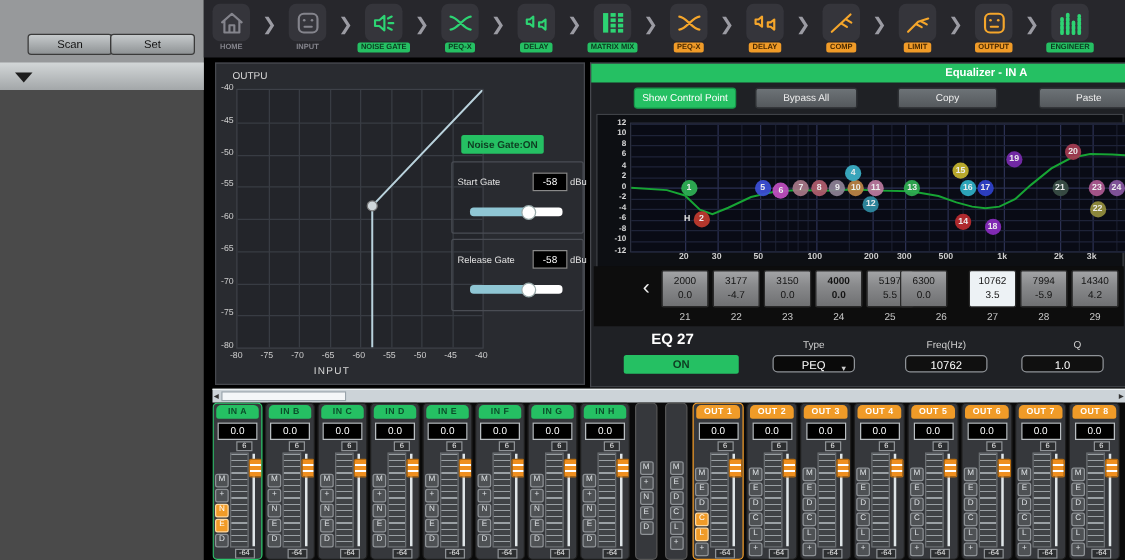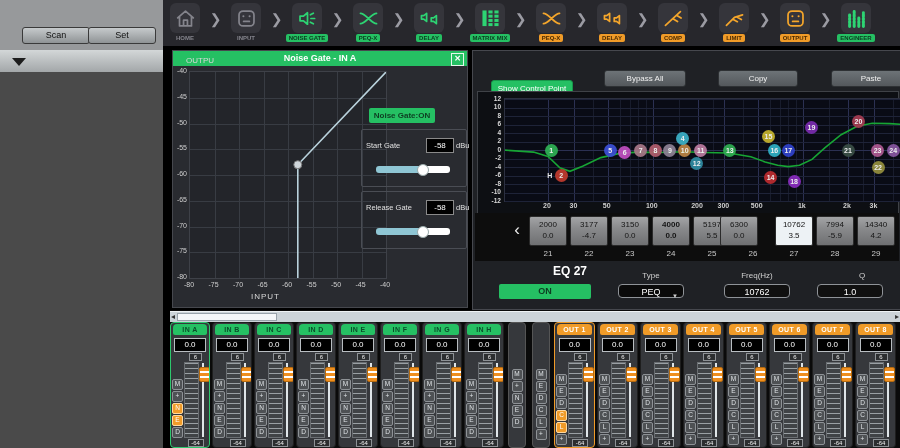--- a/index.html
+++ b/index.html
@@ -69,21 +69,21 @@
   .eq-pt{position:absolute;width:13px;height:13px;border-radius:50%;color:#fff;font-size:7px;font-weight:bold;
          text-align:center;line-height:13px;opacity:.92;cursor:pointer;}
   .eq-pt-pre{position:absolute;color:#e8e8e8;font-size:7px;font-weight:bold;}
   #eq-bands{position:absolute;left:2px;top:162px;width:424px;height:48px;background:#0d0d0d;}
   .band-chev{position:absolute;left:34px;top:4px;width:16px;height:28px;color:#eee;font-size:17px;line-height:26px;text-align:center;cursor:pointer;}
   .band-btn{position:absolute;top:3px;width:38px;height:30px;border:1px solid #2a2a2a;border-radius:2px;
             background:linear-gradient(#a3a4a6,#898a8c 40%,#6f7072);color:#141414;font-size:8px;
             text-align:center;padding-top:3px;box-sizing:border-box;line-height:1.35;cursor:pointer;}
   .band-btn.sel{background:#edf2f5;}
   .band-num{position:absolute;top:36px;width:38px;text-align:center;font-size:8px;color:#c8c8c8;}
-  .eq-name{position:absolute;left:48px;top:213px;font-size:12px;font-weight:bold;color:#fff;margin-left:32px;}
+  .eq-name{position:absolute;left:48px;top:213px;font-size:12px;font-weight:bold;color:#fff;}
   .eq-on{position:absolute;left:26px;top:233px;width:92px;height:15px;background:#25c063;border-radius:2px;
          color:#0e3d22;font-size:9px;font-weight:bold;text-align:center;line-height:15px;cursor:pointer;}
   .eq-dlabel{position:absolute;top:220px;width:66px;text-align:center;font-size:8px;color:#d0d0d0;}
   .eq-field{position:absolute;top:233px;width:66px;height:14px;background:#101010;border:1px solid #8f9398;border-radius:4px;
             color:#fff;font-size:9px;text-align:center;line-height:14px;box-sizing:border-box;}
   .eq-dd-arrow{position:absolute;right:5px;top:4px;font-size:6px;color:#ccc;}
 
   
   #bottom{left:170px;top:310px;width:730px;height:138px;background:#0a0a0a;}
   #hscroll{position:absolute;left:0;top:1px;width:730px;height:10px;background:#ccd3d8;border-top:1px solid #eef2f4;}
@@ -265,24 +265,20 @@
               <path d="M12 17 V9"></path>
               <path d="M16 17 V5"></path>
             </g>
           </svg>
         </div>
         <div class="nav-label">ENGINEER</div>
       </div>
     </div>
 
   <div id="ng-panel" class="abs">
-    <div class="panel-title">
-      <span>Noise Gate - IN A</span>
-      <span class="ng-close">✕</span>
-    </div>
     <div class="ng-ylabel">OUTPU</div>
     <div id="ng-plot">
         <div class="gl" style="left: 24.5px; top: 0px; width: 1px; height: 206px;"></div>
         <div class="gl" style="top: 25.75px; left: 0px; height: 1px; width: 196px;"></div>
         <div class="gl" style="left: 49px; top: 0px; width: 1px; height: 206px;"></div>
         <div class="gl" style="top: 51.5px; left: 0px; height: 1px; width: 196px;"></div>
         <div class="gl" style="left: 73.5px; top: 0px; width: 1px; height: 206px;"></div>
         <div class="gl" style="top: 77.25px; left: 0px; height: 1px; width: 196px;"></div>
         <div class="gl" style="left: 98px; top: 0px; width: 1px; height: 206px;"></div>
         <div class="gl" style="top: 103px; left: 0px; height: 1px; width: 196px;"></div>
@@ -331,21 +327,24 @@
       <div class="lbl">Release Gate</div>
       <div class="val">-58</div>
       <div class="unit">dBu</div>
       <div class="slider" id="ng-slider2" style="background: linear-gradient(to right, rgb(143, 198, 212) 0px, rgb(143, 198, 212) 62%, rgb(255, 255, 255) 62%, rgb(255, 255, 255) 100%);">
           <div class="knob" style="left: calc(62% - 5px);"></div>
         </div>
     </div>
   </div>
 
   <div id="eq-panel" class="abs">
-    <div class="eq-tbtn active" style="left:18px;width:80px;margin-top:10px;">Show Control Point</div>
+    <div class="panel-title">
+      <span class="eq-title-text">Equalizer - IN A</span>
+    </div>
+    <div class="eq-tbtn active" style="left:34px;width:80px;">Show Control Point</div>
     <div class="eq-tbtn" style="left:131px;width:80px;text-align:center;">Bypass All</div>
     <div class="eq-tbtn" style="left:245px;width:78px;">Copy</div>
     <div class="eq-tbtn" style="left:358px;width:78px;">Paste</div>
     <div id="eq-wrap">
       <div id="eq-plot">
           <div class="gl" style="left: 88.2px; top: 0px; width: 1px; height: 102px; background: rgb(24, 28, 44);"></div>
           <div class="gl" style="left: 114.6px; top: 0px; width: 1px; height: 102px; background: rgb(24, 28, 44);"></div>
           <div class="gl" style="left: 124.6px; top: 0px; width: 1px; height: 102px; background: rgb(24, 28, 44);"></div>
           <div class="gl" style="left: 133.3px; top: 0px; width: 1px; height: 102px; background: rgb(24, 28, 44);"></div>
           <div class="gl" style="left: 141px; top: 0px; width: 1px; height: 102px; background: rgb(24, 28, 44);"></div>

